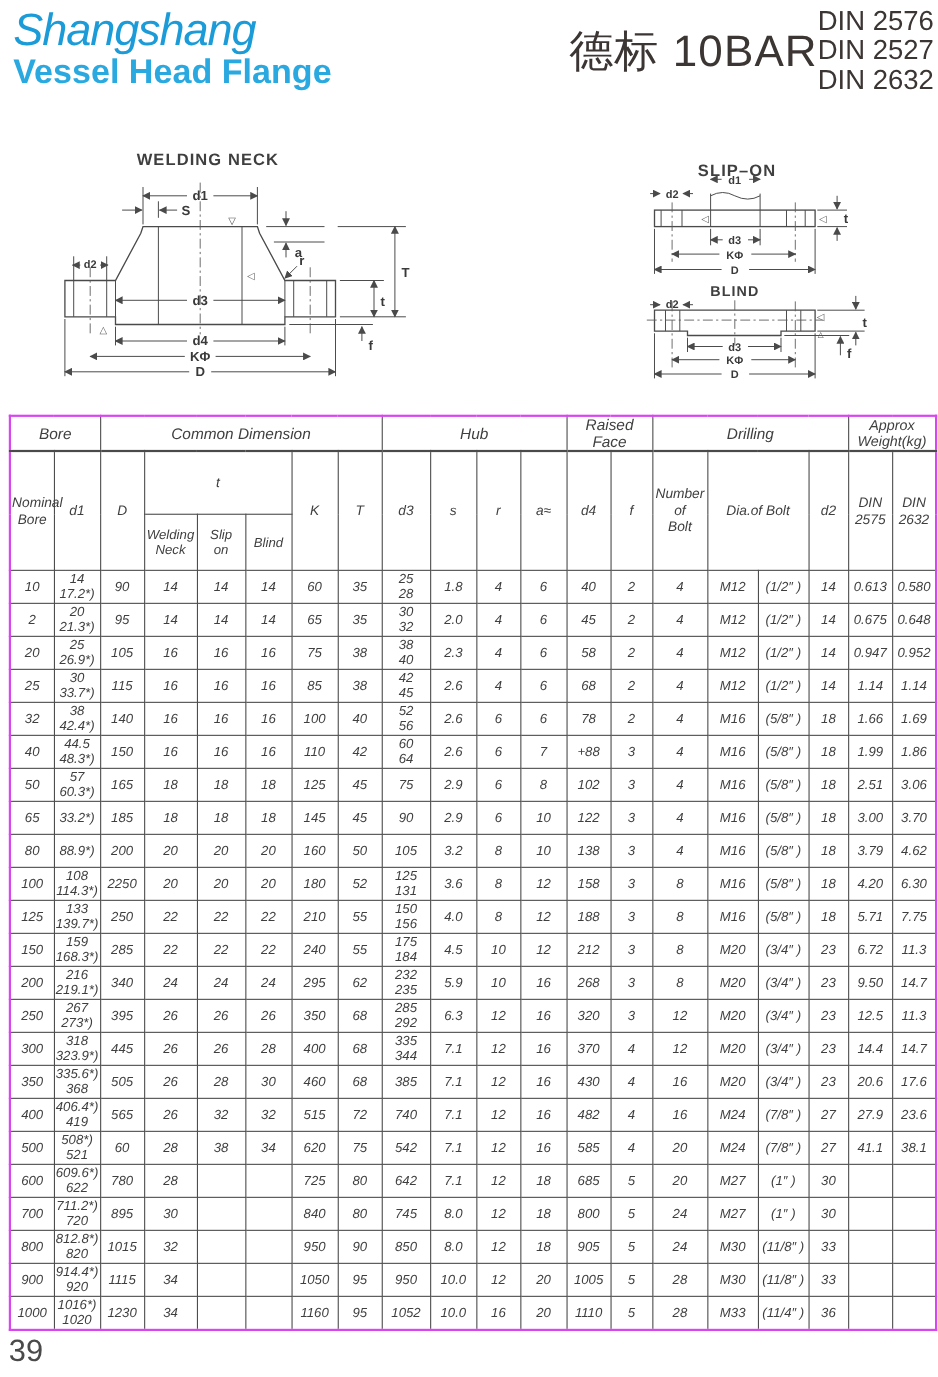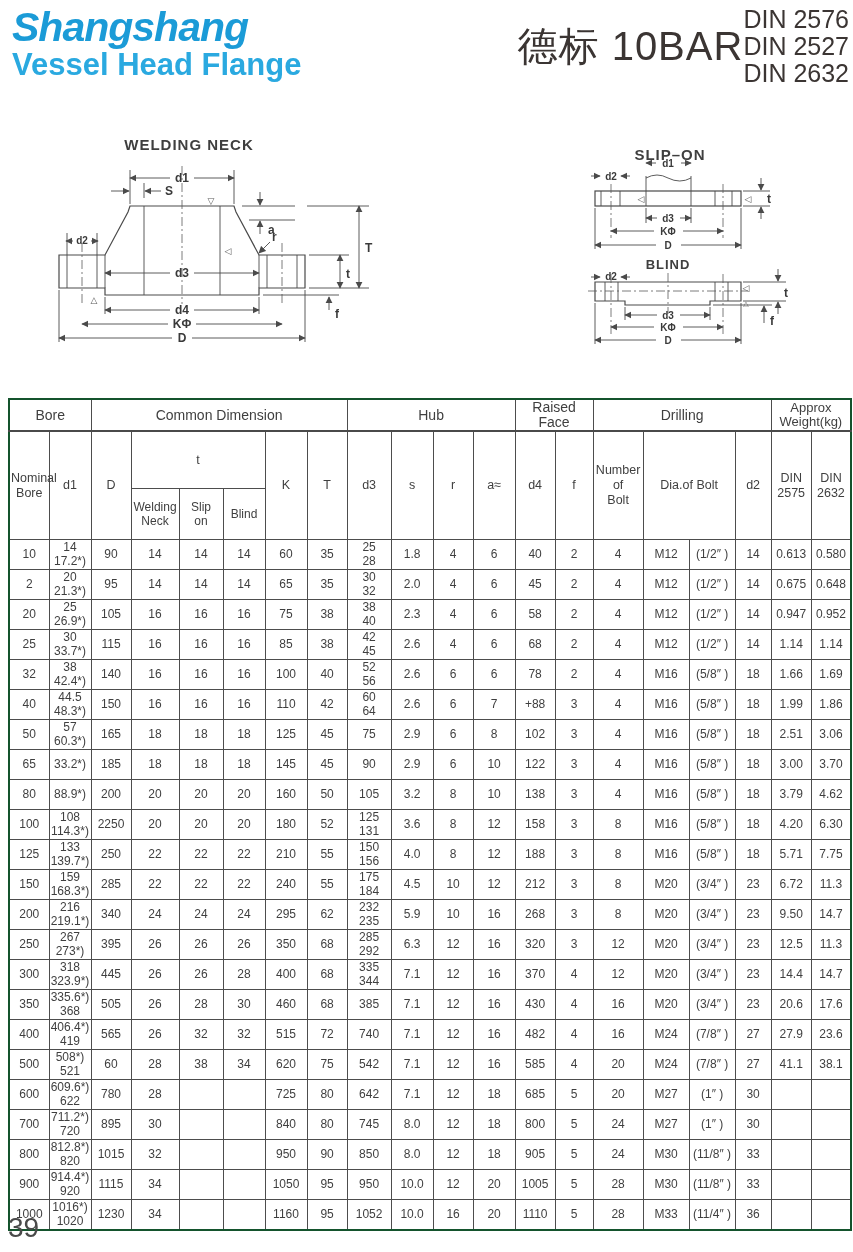--- a/index.html
+++ b/index.html
@@ -1,40 +1,40 @@
 <!DOCTYPE html>
 <html><head>
 <meta charset="utf-8">
 <style>
   html,body{margin:0;padding:0;background:#fff;}
   .page{position:relative;width:853px;height:1252px;background:#fff;overflow:hidden;
         font-family:"Liberation Sans",sans-serif;color:#3a3a3a;}
   
   .topbar{position:absolute;top:0;left:0;right:0;height:120px;}
   .brand{position:absolute;left:12px;top:6px;}
-  .brand-name{font-size:41px;font-weight:bold;font-style:italic;color:#1b9bd7;
+  .brand-name{font-size:41px;font-weight:normal;font-style:italic;color:#1b9bd7;
               letter-spacing:-1px;line-height:1.05;}
   .brand-sub{font-size:31px;color:#2aa9e0;letter-spacing:0px;margin-top:-2px;font-weight:bold;}
   .title-block{position:absolute;right:4px;top:6px;display:flex;align-items:center;}
   .title-cn{font-size:40px;color:#3b3533;font-weight:normal;letter-spacing:1px;white-space:nowrap;}
   .standards{color:#3b3533;font-size:25px;line-height:1.08;font-weight:500;}
   
   .diagrams{position:absolute;top:128px;left:0;width:853px;height:242px;}
   svg.wn{position:absolute;left:57px;top:0;}
   svg.rt{position:absolute;right:2px;top:0;}
   .dwg-line{stroke:#4a4a4a;stroke-width:1.2;fill:none;}
   .dwg-thin{stroke:#4a4a4a;stroke-width:0.9;fill:none;}
   .dwg-cl{stroke:#5a5a5a;stroke-width:0.8;fill:none;stroke-dasharray:9 3 2 3;}
   .dim-label{font:bold 12px "Liberation Sans",sans-serif;fill:#3a3a3a;}
   .dim-small{font:bold 10px "Liberation Sans",sans-serif;fill:#3a3a3a;}
   .dwg-title{font:bold 15px "Liberation Sans",sans-serif;fill:#3f3f3f;letter-spacing:1px;}
   .dwg-mark{font:9px "Liberation Sans",sans-serif;fill:#5a5a5a;}
   
-  table.flange{position:absolute;top:398px;left:8px;width:840px;border-collapse:collapse;
-               table-layout:fixed;border:2px solid #14532d;}
+  table.flange{position:absolute;top:377px;left:8px;width:840px;border-collapse:collapse;
+               table-layout:fixed;border:2px solid #d946ef;font-style:italic;}
   table.flange th,table.flange td{border:1px solid #4d4d4d;text-align:center;vertical-align:middle;
                padding:0 1px;font-weight:normal;color:#3f3f3f;}
   tr.group-row th{height:30px;font-size:14px;border-bottom:2px solid #4a4a4a;line-height:1.05;}
   tr.h2 th{font-size:12.5px;height:56px;line-height:1.2;}
   tr.h3 th{font-size:12px;height:50px;line-height:1.2;}
   table.flange td{height:29px;font-size:12px;line-height:1.15;white-space:pre-line;}
   .pre{white-space:pre-line;}
   td.c-d1{font-size:11px;}
   td.c-d3{font-size:11.5px;}
   td.c-inch{font-size:11px;}

